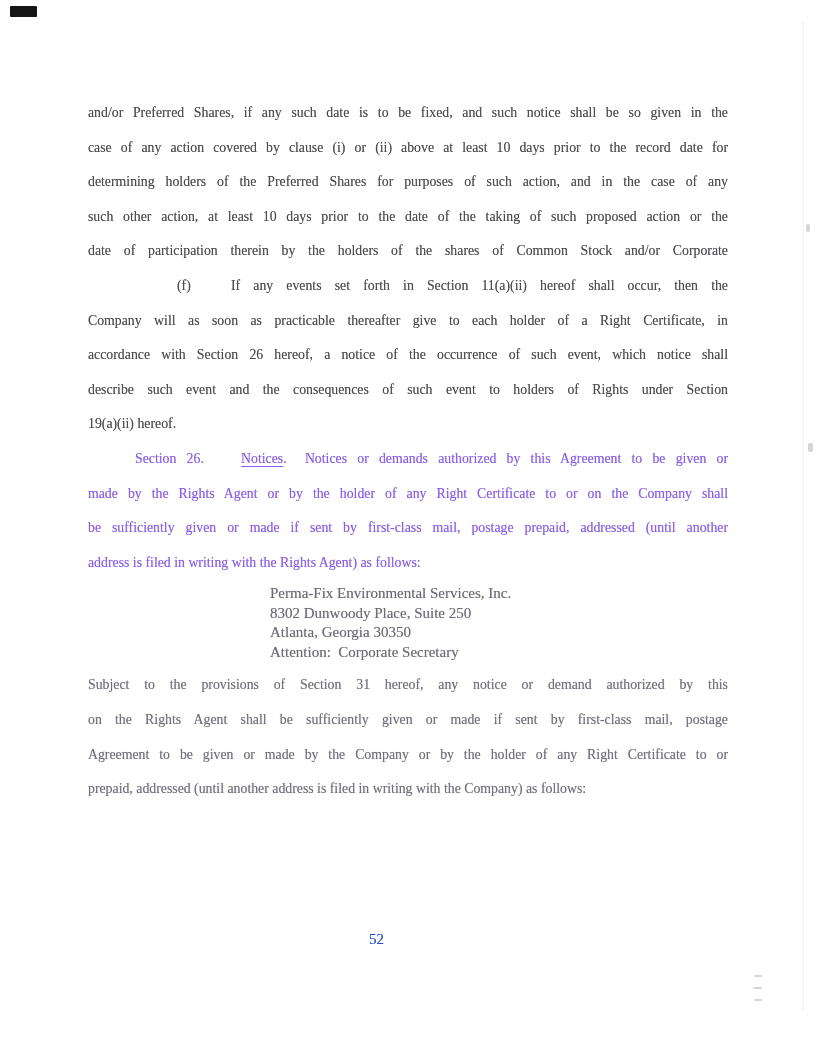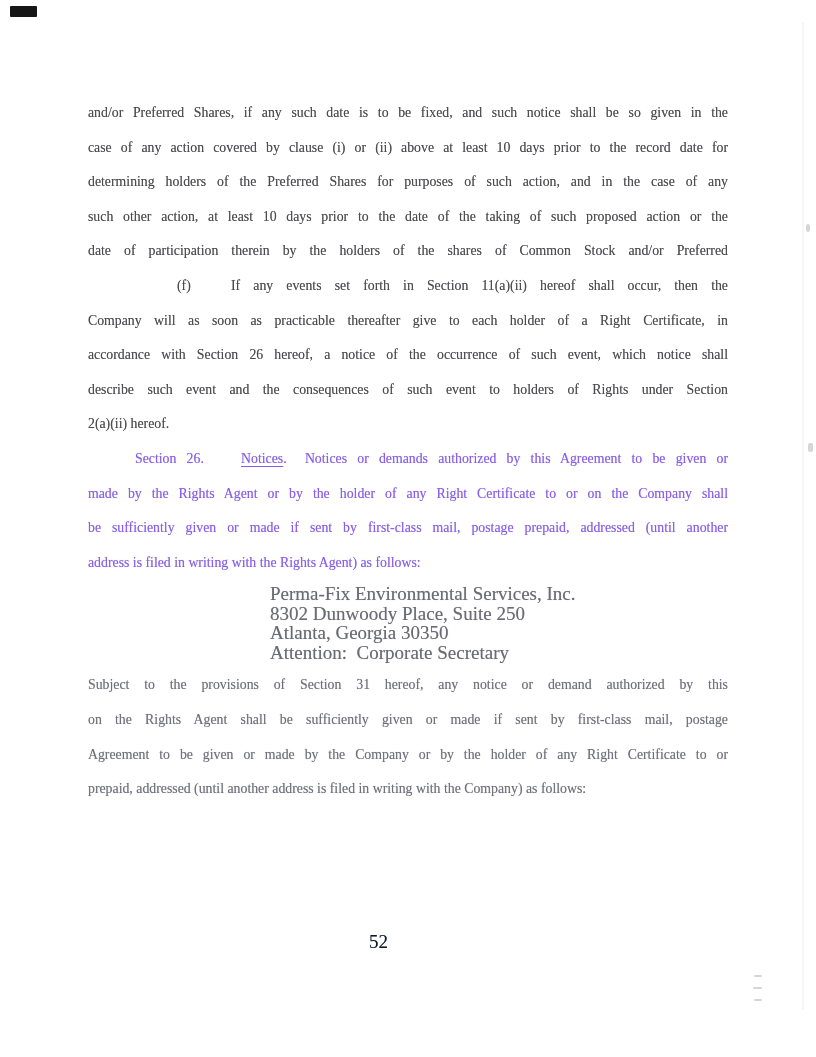--- a/index.html
+++ b/index.html
@@ -17,30 +17,30 @@
     height:34.6px;line-height:34.6px;
     font-size:13.8px;
     text-align:justify;text-align-last:justify;
     white-space:normal;
   }
   .line.last{text-align-last:left;}
   .para-1,.para-f{color:#4c4c4f;text-shadow:0 0 .45px rgba(76,76,82,.55);}
   .para-sec26{color:#8b5cf6;text-shadow:0 0 .7px rgba(102,102,116,.5);}
   .addr{color:#6b6b75;text-shadow:0 0 .7px rgba(104,104,118,.5);
         margin:4px 0 0 182px;}
-  .addr .aline{height:19.5px;line-height:19.5px;font-size:19px;white-space:pre;}
+  .addr .aline{height:19.5px;line-height:19.5px;font-size:15px;white-space:pre;}
   .para-subject{color:#70707b;text-shadow:0 0 .8px rgba(108,108,124,.5);margin-top:6px;}
   .indent-f{padding-left:89px;box-sizing:border-box;}
   .indent-sec{padding-left:47px;box-sizing:border-box;}
   .tab-gap{display:inline-block;width:27px;}
   .tab-gap-sm{display:inline-block;width:8px;}
   .uline{text-decoration:underline;text-underline-offset:3px;}
   .page-num{
     position:absolute;left:369px;top:931px;
-    font-size:19px;color:#0f172a;text-shadow:0 0 .5px rgba(90,90,95,.5);
+    font-size:15px;color:#1d4ed8;text-shadow:0 0 .5px rgba(90,90,95,.5);
   }
   .corner-mark{
     position:absolute;left:10px;top:6px;width:27px;height:11px;
     background:#161616;border-radius:1px;
   }
   .edge-line{
     position:absolute;left:802px;top:22px;width:2px;height:988px;
     background:rgba(100,100,118,.06);
   }
   .artifact{position:absolute;background:rgba(118,118,134,.30);border-radius:2px;}
@@ -63,29 +63,29 @@
   <div class="artifact a4"></div>
   <div class="artifact a5"></div>
 
   <div class="col">
 
     <div class="para-1">
       <div class="line">and/or Preferred Shares, if any such date is to be fixed, and such notice shall be so given in the</div>
       <div class="line">case of any action covered by clause (i) or (ii) above at least 10 days prior to the record date for</div>
       <div class="line">determining holders of the Preferred Shares for purposes of such action, and in the case of any</div>
       <div class="line">such other action, at least 10 days prior to the date of the taking of such proposed action or the</div>
-      <div class="line">date of participation therein by the holders of the shares of Common Stock and/or Preferred</div>
+      <div class="line">date of participation therein by the holders of the shares of Common Stock and/or Corporate</div>
     </div>
 
     <div class="para-f">
       <div class="line indent-f"><span>(f)</span><span class="tab-gap"></span> <span>If any events set forth in Section 11(a)(ii) hereof shall occur, then the</span></div>
       <div class="line">Company will as soon as practicable thereafter give to each holder of a Right Certificate, in</div>
       <div class="line">accordance with Section 26 hereof, a notice of the occurrence of such event, which notice shall</div>
       <div class="line">describe such event and the consequences of such event to holders of Rights under Section</div>
-      <div class="line last">2(a)(ii) hereof.</div>
+      <div class="line last">19(a)(ii) hereof.</div>
     </div>
 
     <div class="para-sec26">
       <div class="line indent-sec"><span>Section 26.</span><span class="tab-gap"></span> <span class="uline">Notices</span><span>.</span><span class="tab-gap-sm"></span> <span>Notices or demands authorized by this Agreement to be given or</span></div>
       <div class="line">made by the Rights Agent or by the holder of any Right Certificate to or on the Company shall</div>
       <div class="line">be sufficiently given or made if sent by first-class mail, postage prepaid, addressed (until another</div>
       <div class="line last">address is filed in writing with the Rights Agent) as follows:</div>
     </div>
 
     <div class="addr">

